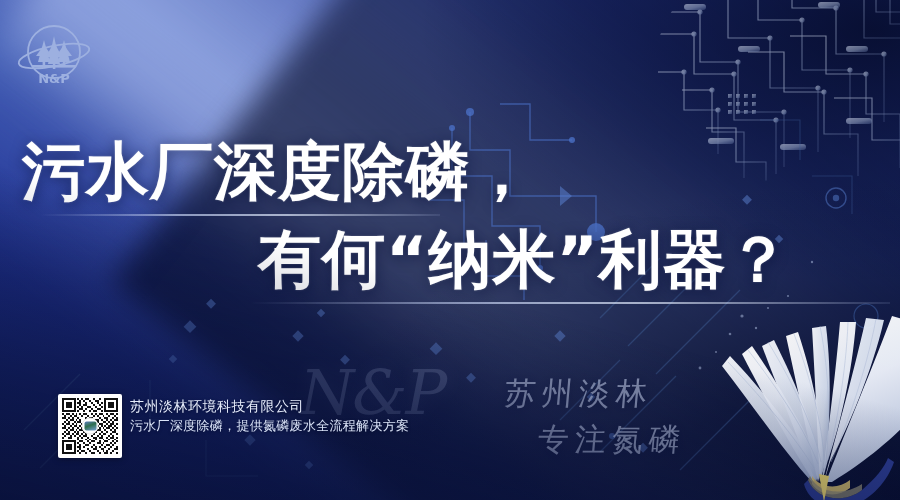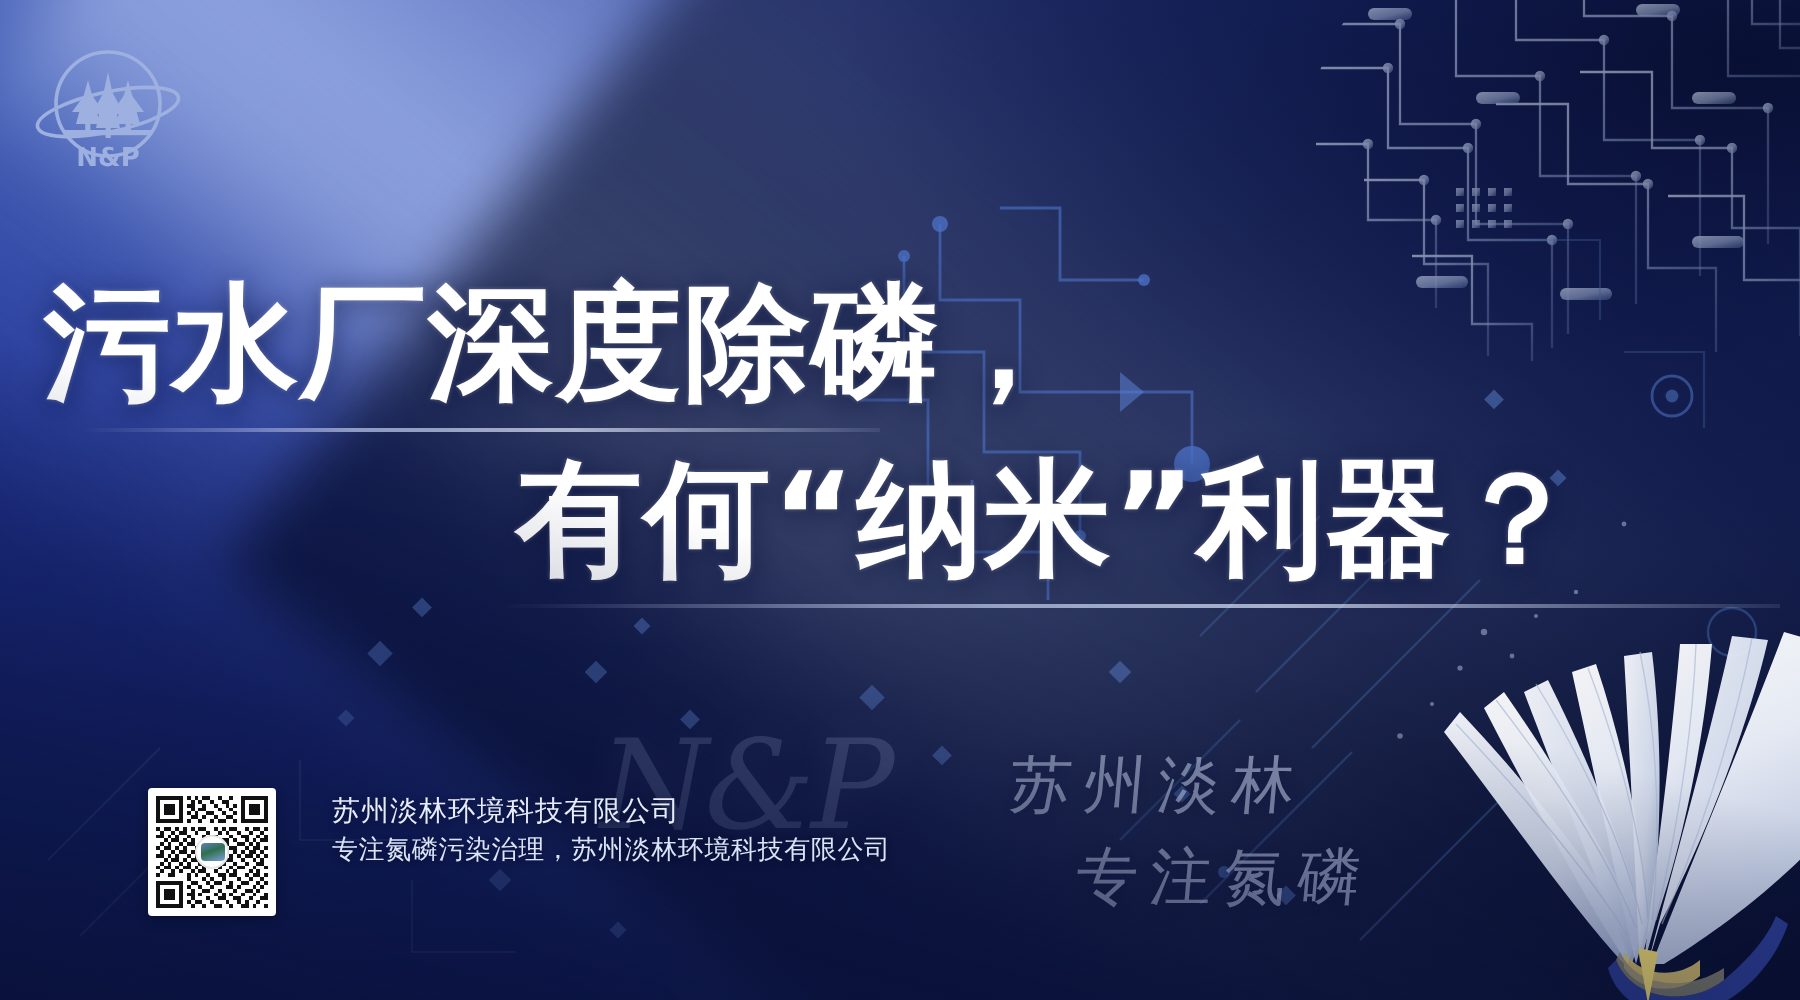--- a/index.html
+++ b/index.html
@@ -112,21 +112,21 @@
 
   .rule{
     position:absolute;height:2px;
     background:linear-gradient(to right, rgba(190,205,245,0) 0%, rgba(205,218,250,.85) 34%, rgba(225,234,252,.95) 62%, rgba(190,205,245,.15) 100%);
     opacity:.75;
   }
   .rule1{left:40px;top:214px;width:400px;}
   .rule2{left:250px;top:302px;width:640px;}
 
   
-  .footer{position:absolute;left:74px;top:394px;display:flex;align-items:flex-start;gap:28px;}
+  .footer{position:absolute;left:58px;top:394px;display:flex;align-items:flex-start;gap:8px;}
   .qr{
     width:64px;height:64px;background:#ffffff;
     padding:4px;border-radius:2px;
     box-shadow:0 1px 6px rgba(0,0,0,.35);
     position:relative;
   }
   .qr svg{width:100%;height:100%;display:block;}
   .qr-logo{
     position:absolute;left:50%;top:50%;transform:translate(-50%,-50%);
     width:17px;height:17px;border-radius:50%;background:#ffffff;
@@ -674,17 +674,17 @@
             <rect x="25" y="28" width="1" height="1"></rect>
           <rect x="28" y="28" width="1" height="1"></rect>
         </g>
       </svg>
       <div class="qr-logo">
           <i></i>
         </div>
     </div>
     <div class="ftxt">
       <div class="l1">苏州淡林环境科技有限公司</div>
-      <div class="l2">专注氮磷污染治理，苏州淡林环境科技有限公司</div>
+      <div class="l2">污水厂深度除磷，提供氮磷废水全流程解决方案</div>
     </div>
   </div>
 
 </div>
 
 </body></html>

